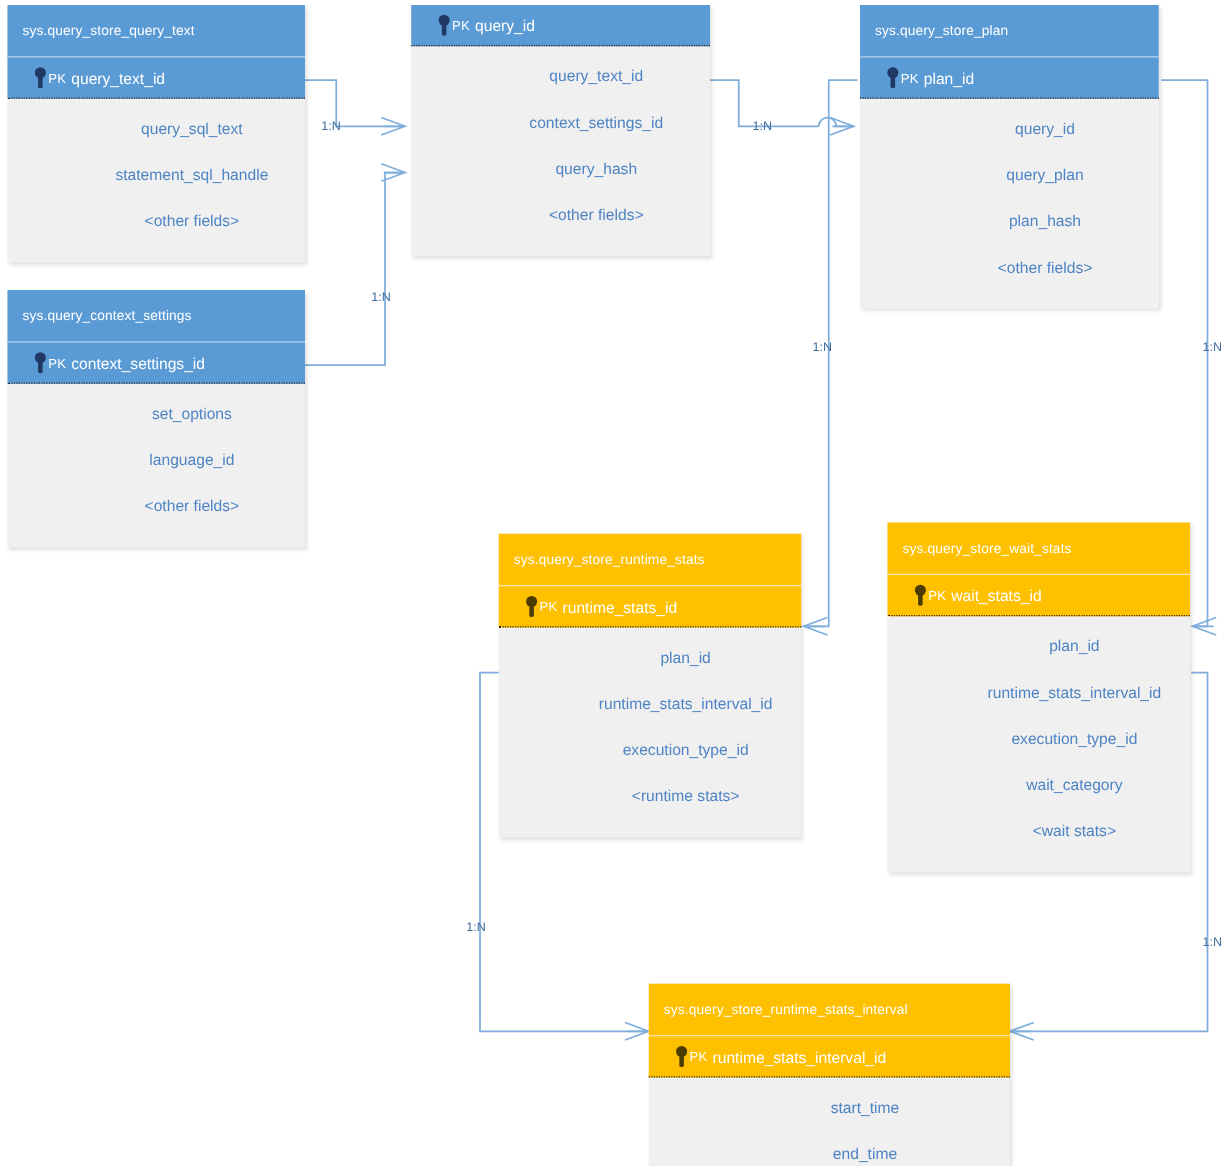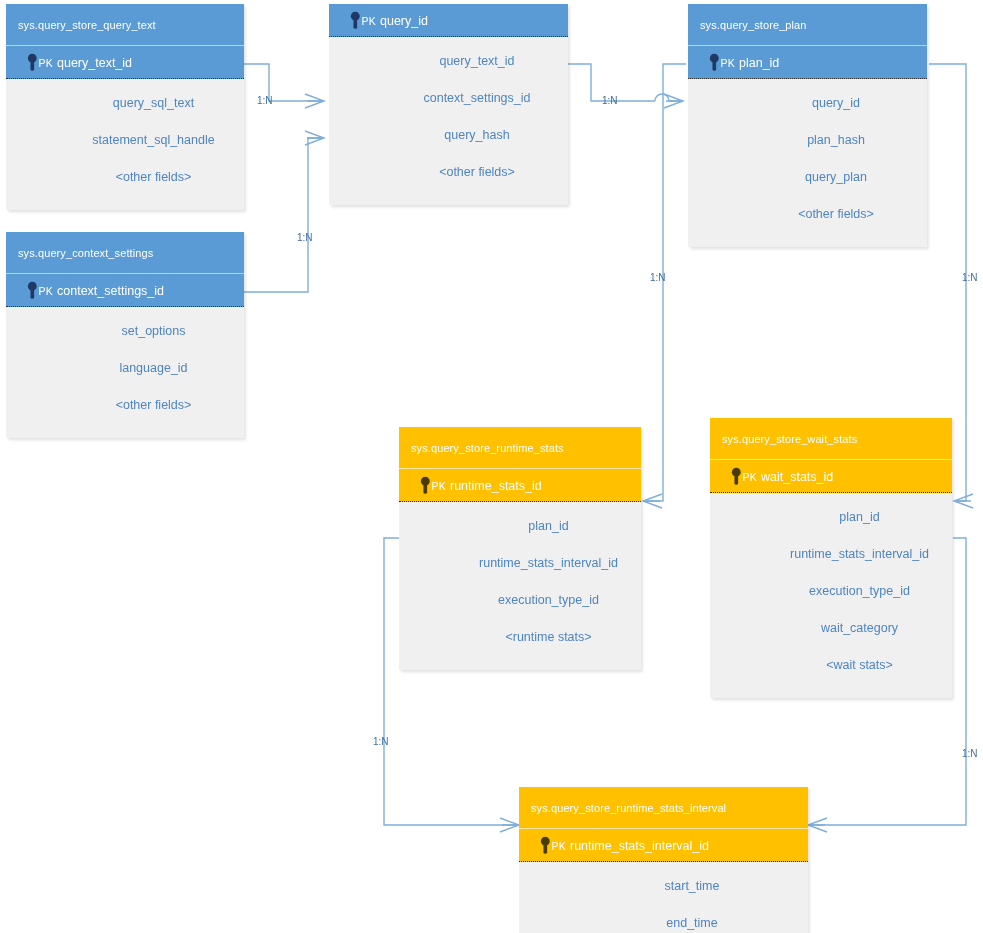--- a/index.html
+++ b/index.html
@@ -168,22 +168,22 @@
         <svg class="keyglyph" width="11" height="19" viewBox="0 0 11 19">
           <circle cx="5.5" cy="5" r="4.6" fill="#1F3864"></circle>
           <rect x="3.6" y="7" width="3.8" height="11" rx="1.5" fill="#1F3864"></rect>
         </svg>
         <span class="pklabel">PK</span>
       </span>
       <span class="pkname">plan_id</span>
     </div>
     <div class="fields">
       <div class="field">query_id</div>
+      <div class="field">query_plan</div>
       <div class="field">plan_hash</div>
-      <div class="field">query_plan</div>
       <div class="field">&lt;other fields&gt;</div>
     </div>
   </div>
 
   <div class="entity blue" style="left:6px;top:232px;width:238px;">
     <div class="title">sys.query_context_settings</div>
     <div class="pkrow">
       <span class="keycell">
         <svg class="keyglyph" width="11" height="19" viewBox="0 0 11 19">
           <circle cx="5.5" cy="5" r="4.6" fill="#1F3864"></circle>

